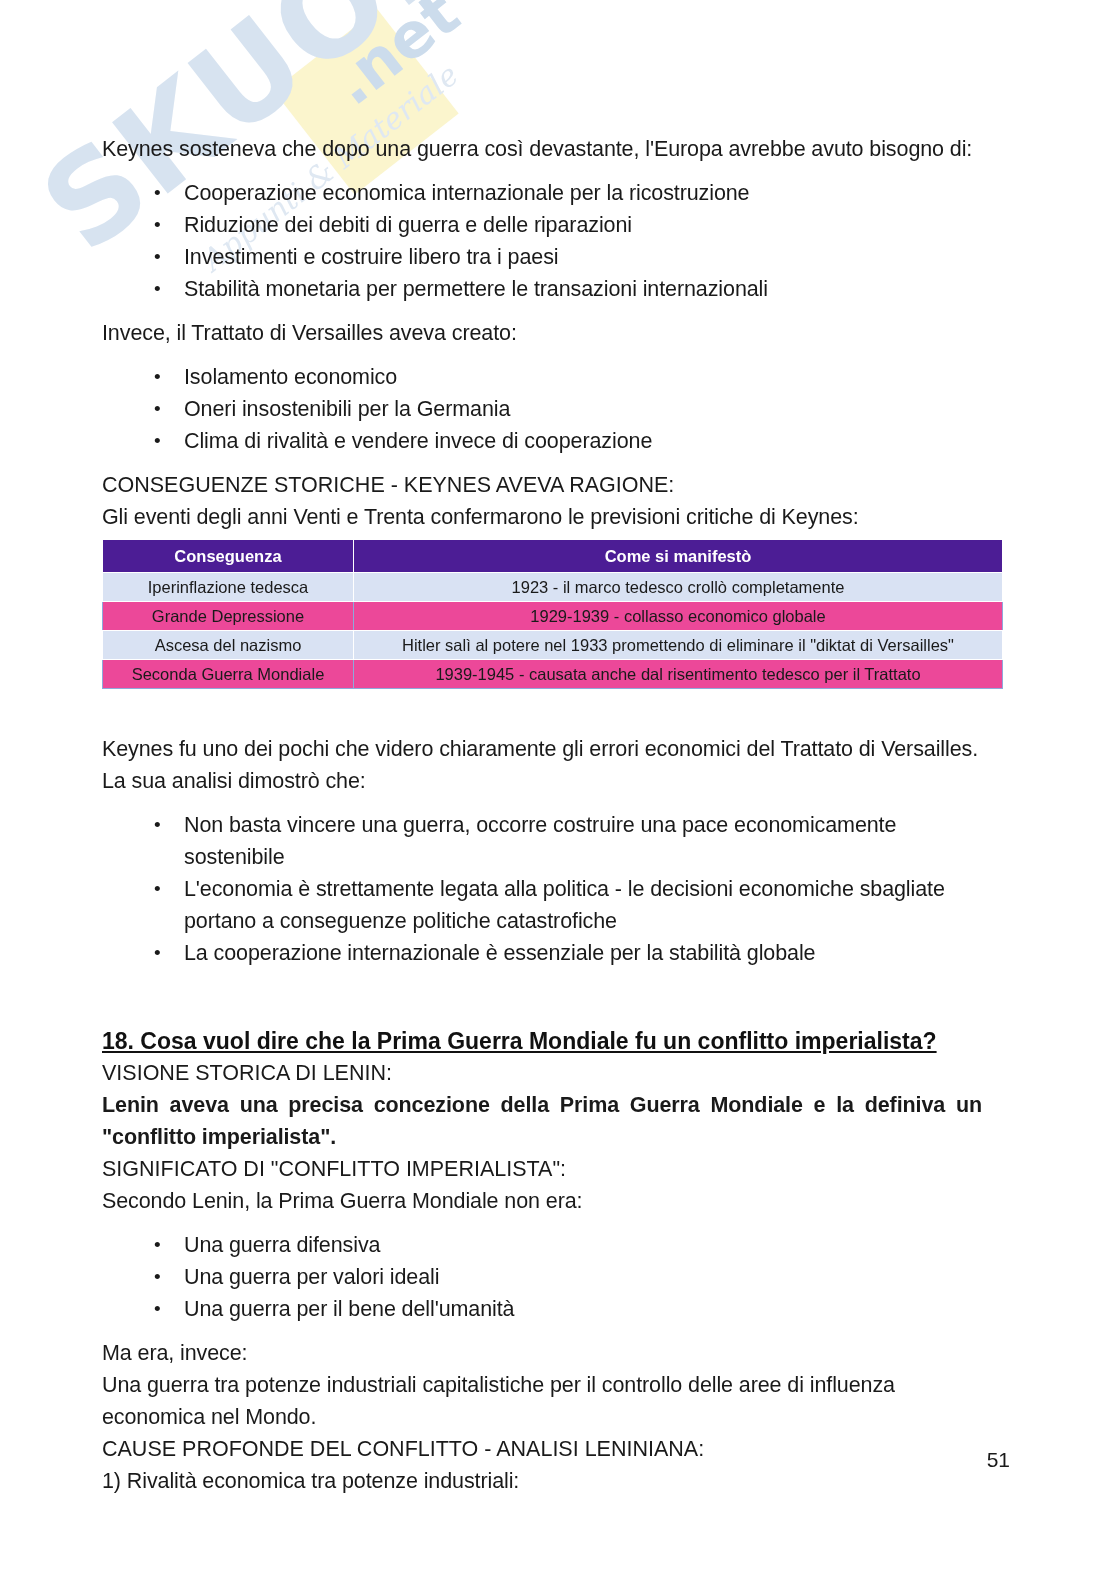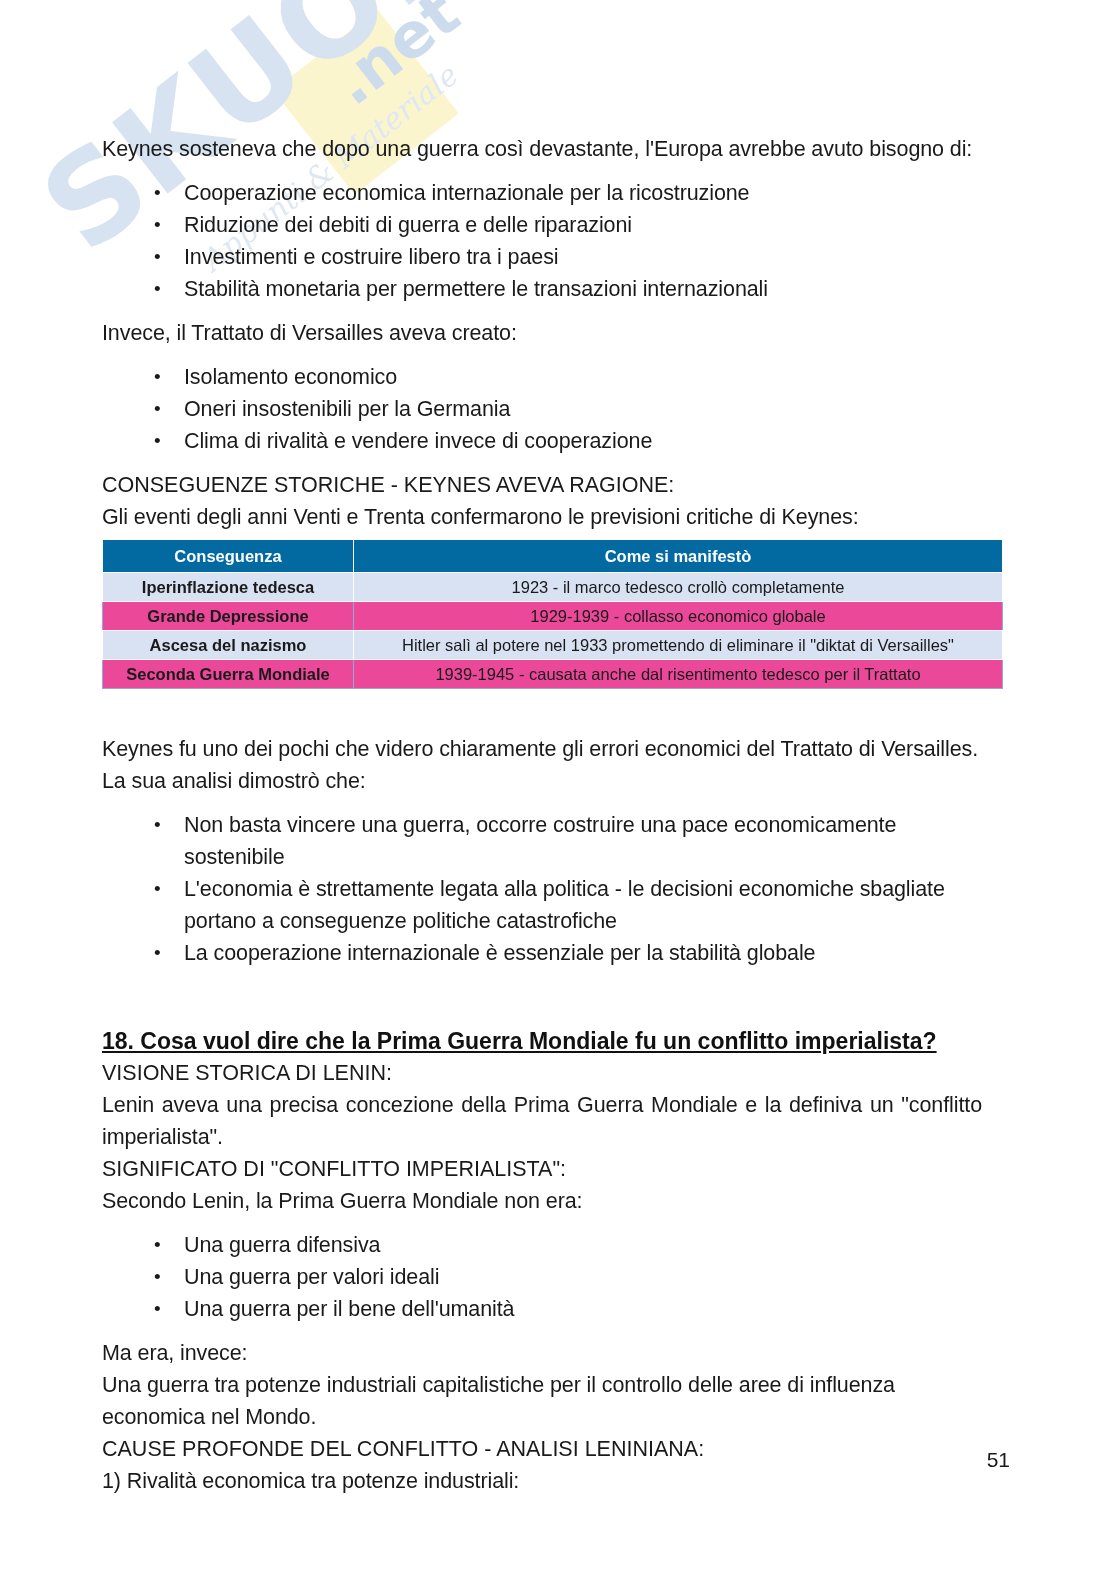--- a/index.html
+++ b/index.html
@@ -87,20 +87,21 @@
 
   p.para {
     margin: 0;
     font-size: 21.5px;
     line-height: 32px;
     color: #1a1a1a;
     letter-spacing: -0.1px;
   }
   p.para.justify {
     text-align: justify;
+    font-weight: bold;
   }
   p.caps {
     margin: 0;
     font-size: 21.5px;
     line-height: 32px;
     color: #1a1a1a;
   }
   h2.qheading {
     margin: 0;
     font-size: 23px;
@@ -145,33 +146,33 @@
   table.ctable td {
     border: 1px solid #ffffff;
     padding: 3px 6px;
     font-size: 16.5px;
     line-height: 22px;
     text-align: center;
     vertical-align: middle;
     color: #1a1a1a;
   }
   table.ctable th {
-    background: #0369a1;
+    background: #4c1d95;
     color: #ffffff;
     font-weight: bold;
     height: 26px;
   }
   table.ctable tr.band td {
     background: #d9e2f3;
   }
   table.ctable tr.plain td {
     background: #ec4899;
   }
   table.ctable td.c1 {
-    font-weight: bold;
+    font-weight: normal;
     width: 238px;
   }
   table.ctable td.c2 { width: 636px; }
   table.ctable th.h1 { width: 238px; }
   table.ctable th.h2 { width: 636px; }
   table.ctable tr.plain td {
     border-left-color: #8ea9db;
     border-right-color: #8ea9db;
   }
   table.ctable tr.lastrow td {

